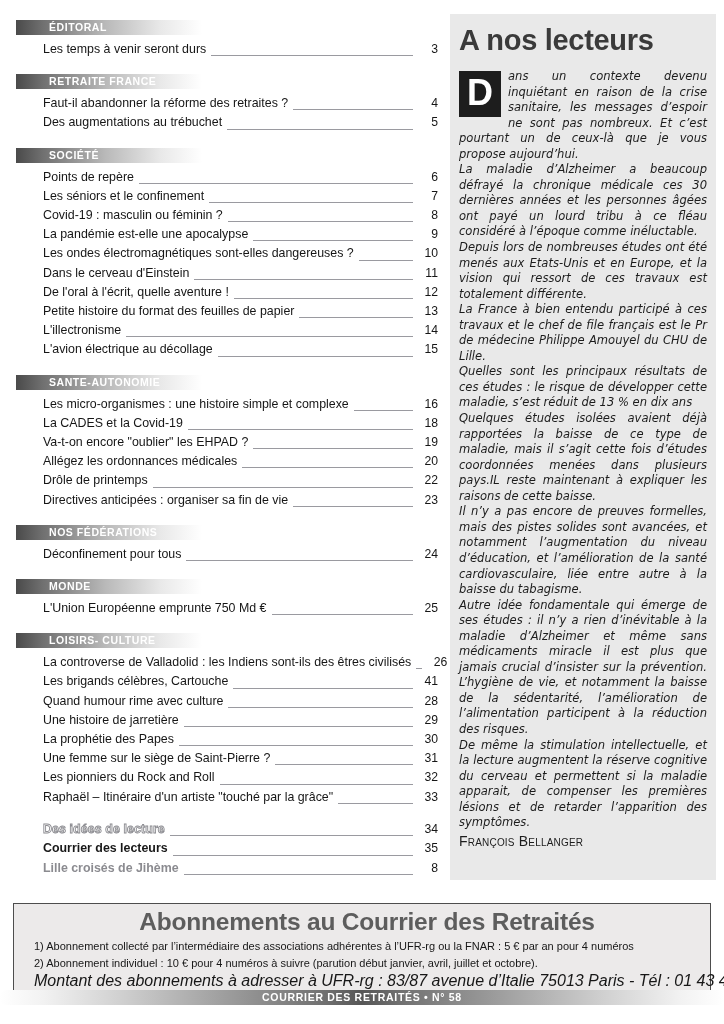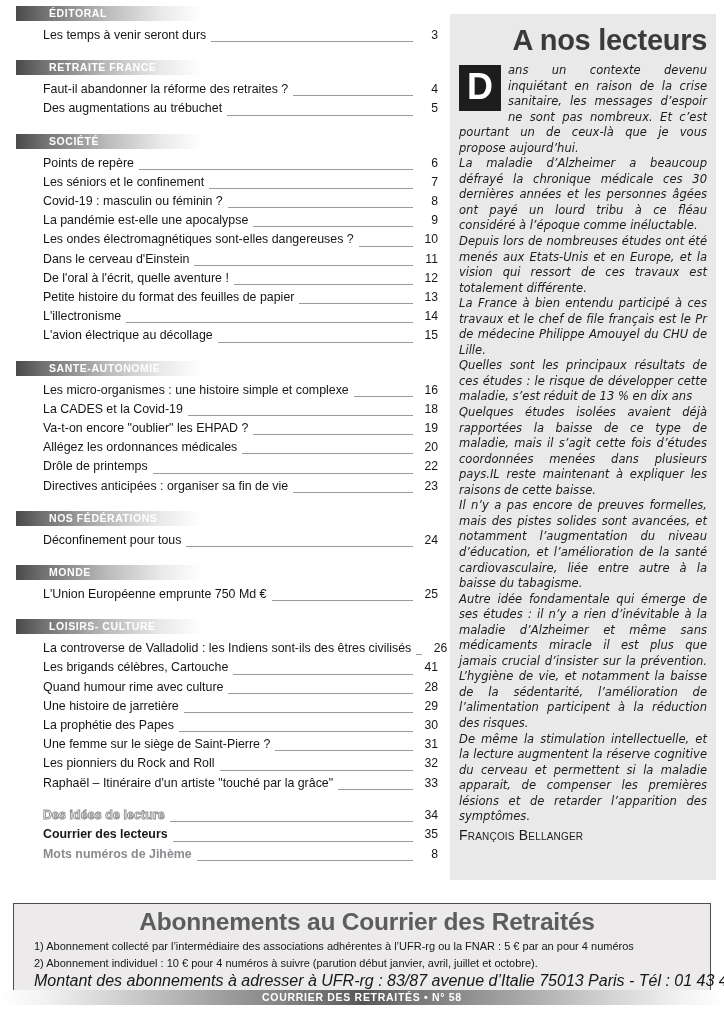--- a/index.html
+++ b/index.html
@@ -20,21 +20,21 @@
     position: relative;
     width: 724px;
     height: 1024px;
     box-sizing: border-box;
   }
 
   
   .toc {
     position: absolute;
     left: 0;
-    top: 6px;
+    top: 20px;
     width: 444px;
     box-sizing: border-box;
     padding: 0 6px 0 16px;
   }
 
   .section { margin-bottom: 2px; }
 
   .section-bar {
     position: relative;
     height: 15px;
@@ -112,24 +112,24 @@
     width: 266px;
     height: 866px;
     background: #e9e9e9;
     box-sizing: border-box;
     padding: 8px 9px 6px 9px;
     overflow: hidden;
   }
   .edito-title {
     font-size: 29px;
     font-weight: bold;
-    text-align: right;
+    text-align: left;
     color: #3a3a3a;
     letter-spacing: -0.3px;
-    margin: 4px 0 8px 0;
+    margin: 4px 0 14px 0;
     line-height: 1;
   }
   .edito-body {
     font-family: "DejaVu Sans", sans-serif;
     font-style: italic;
     font-size: 11.55px;
     line-height: 15.55px;
     text-align: justify;
     color: #1c1c1c;
     hyphens: none;
@@ -428,21 +428,21 @@
           <span class="etitle">Des idées de lecture</span>
           <span class="leader"></span>
           <span class="epage">34</span>
         </div>
         <div class="entry solid-bold">
           <span class="etitle">Courrier des lecteurs</span>
           <span class="leader"></span>
           <span class="epage">35</span>
         </div>
         <div class="entry gray-bold">
-          <span class="etitle">Mots numéros de Jihème</span>
+          <span class="etitle">Lille croisés de Jihème</span>
           <span class="leader"></span>
           <span class="epage">8</span>
         </div>
       </div>
     </div>
 
   <div class="edito">
     <div class="edito-title">A nos lecteurs</div>
     <div class="edito-body" id="edito-body">
         <p class="first"><span class="dropcap">D</span><span>ans un contexte devenu inquiétant en raison de la crise sanitaire, les messages d’espoir ne sont pas nombreux. Et c’est pourtant un de ceux-là que je vous propose aujourd’hui.</span></p>

